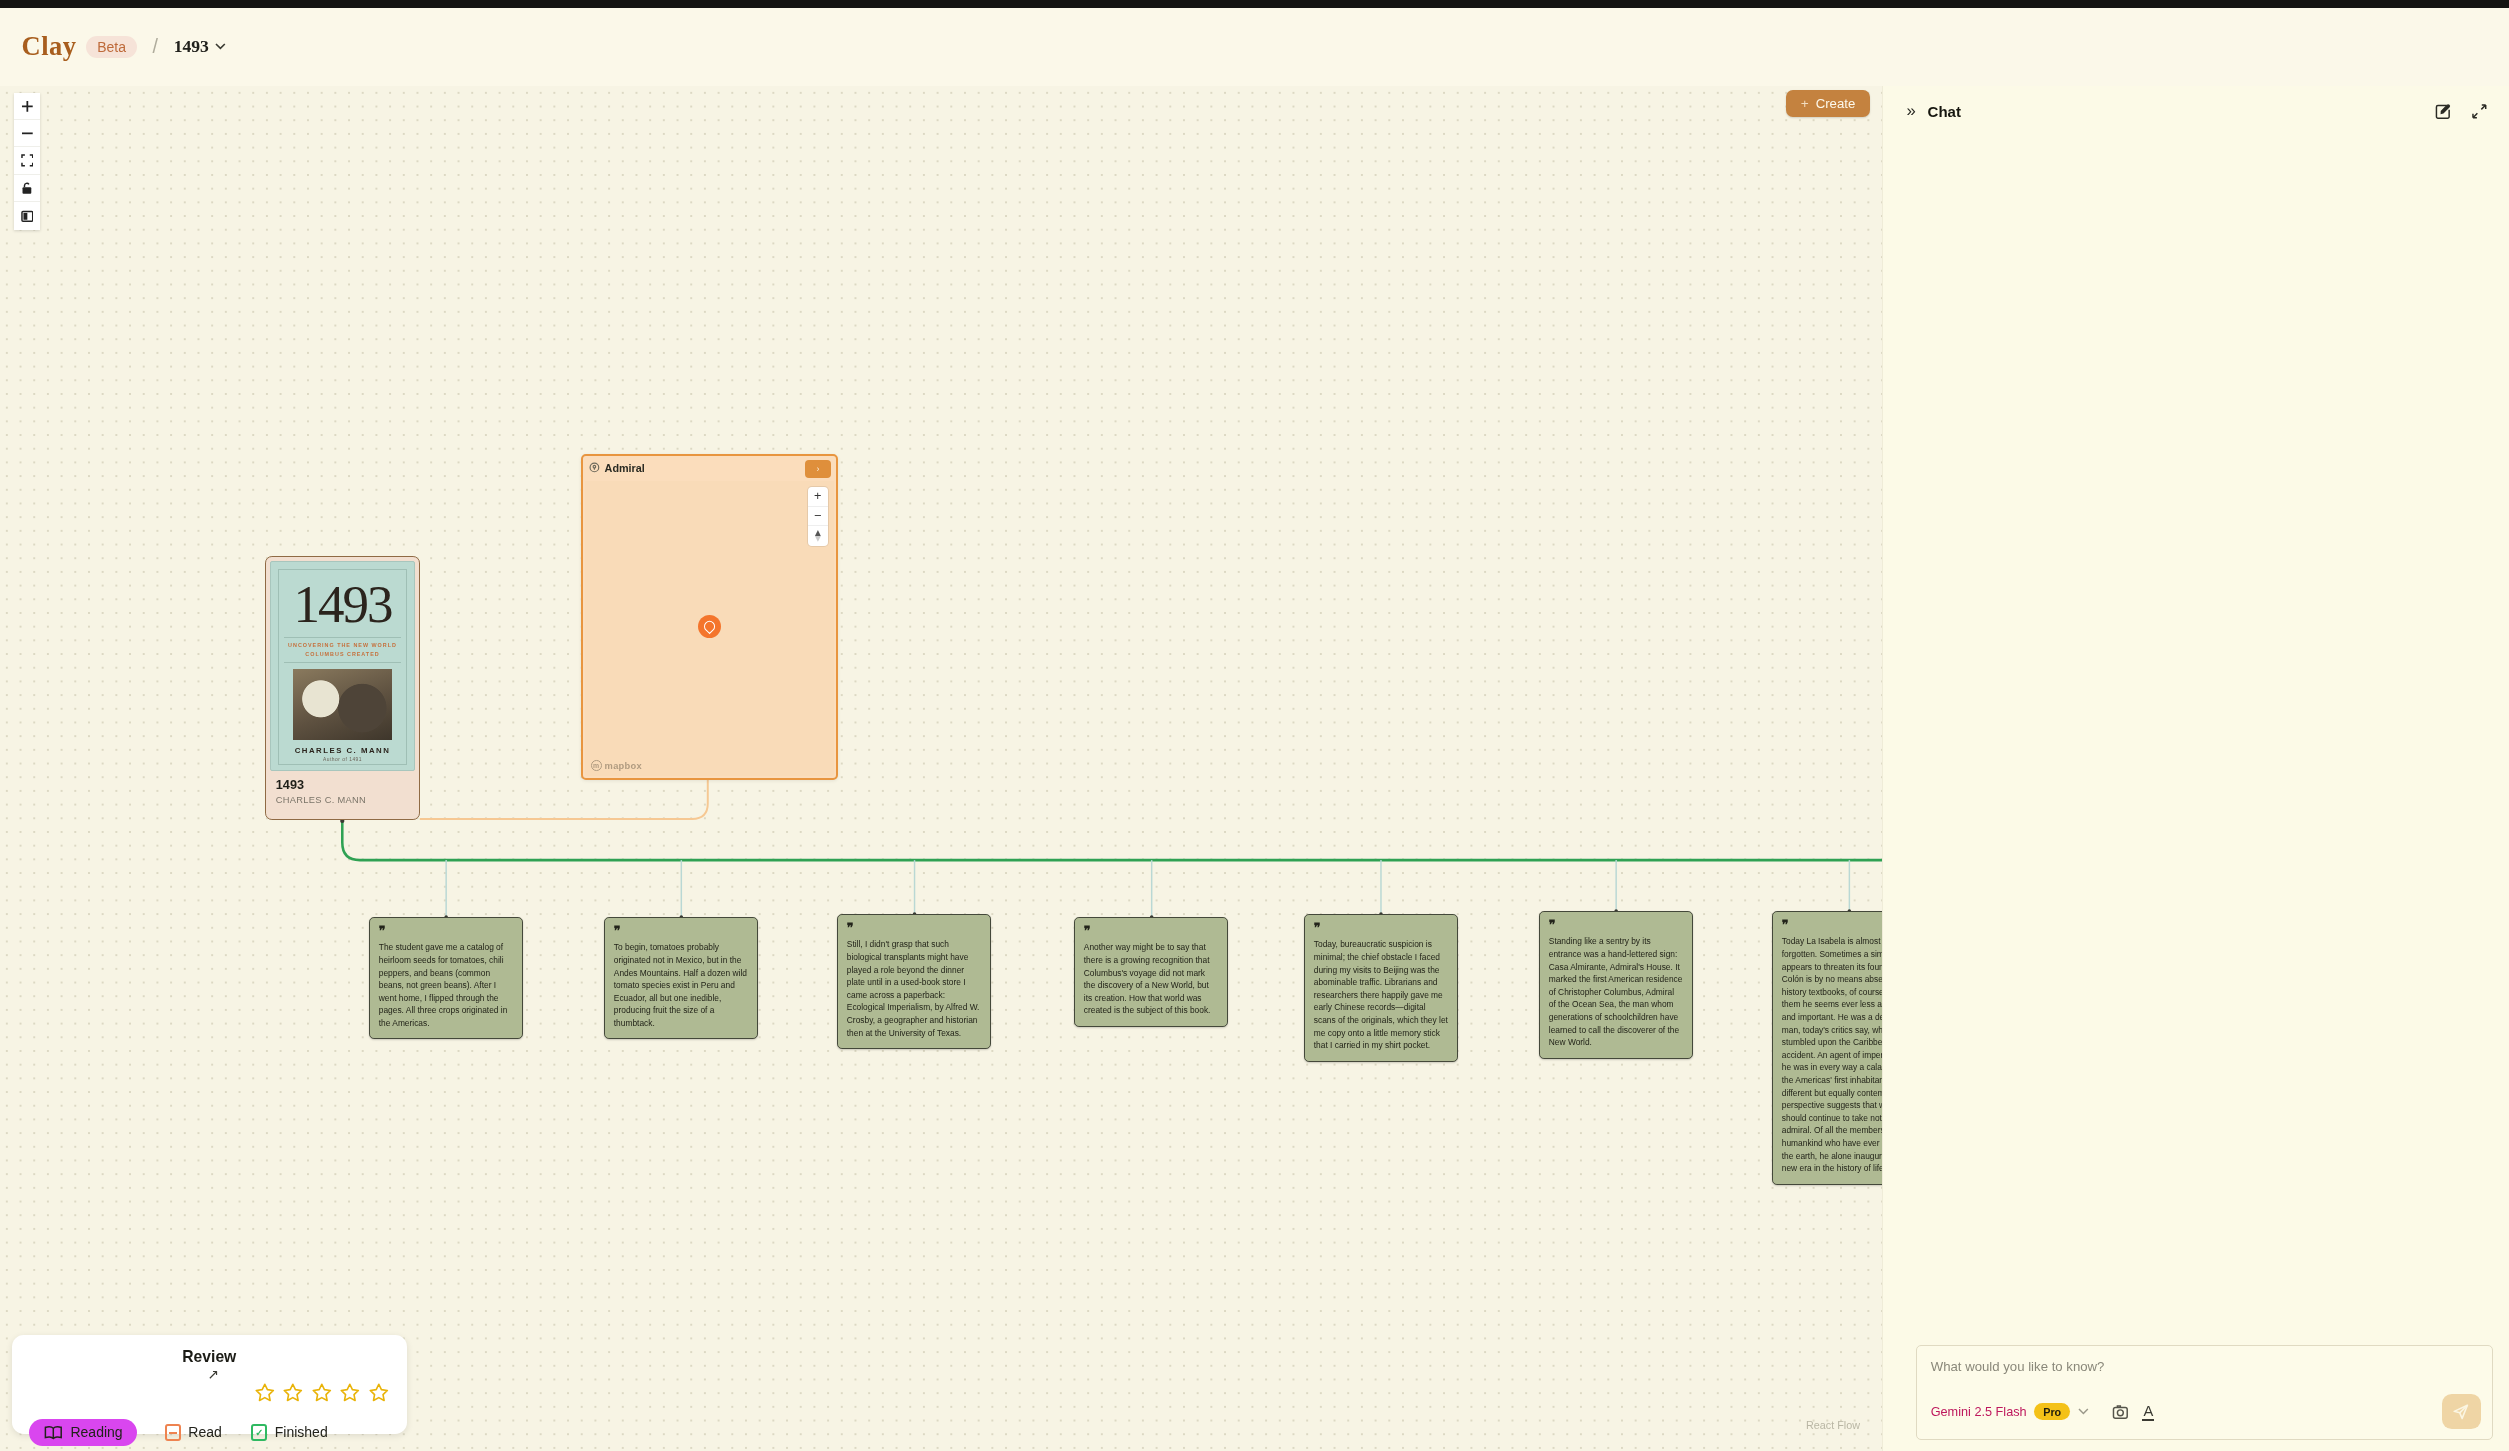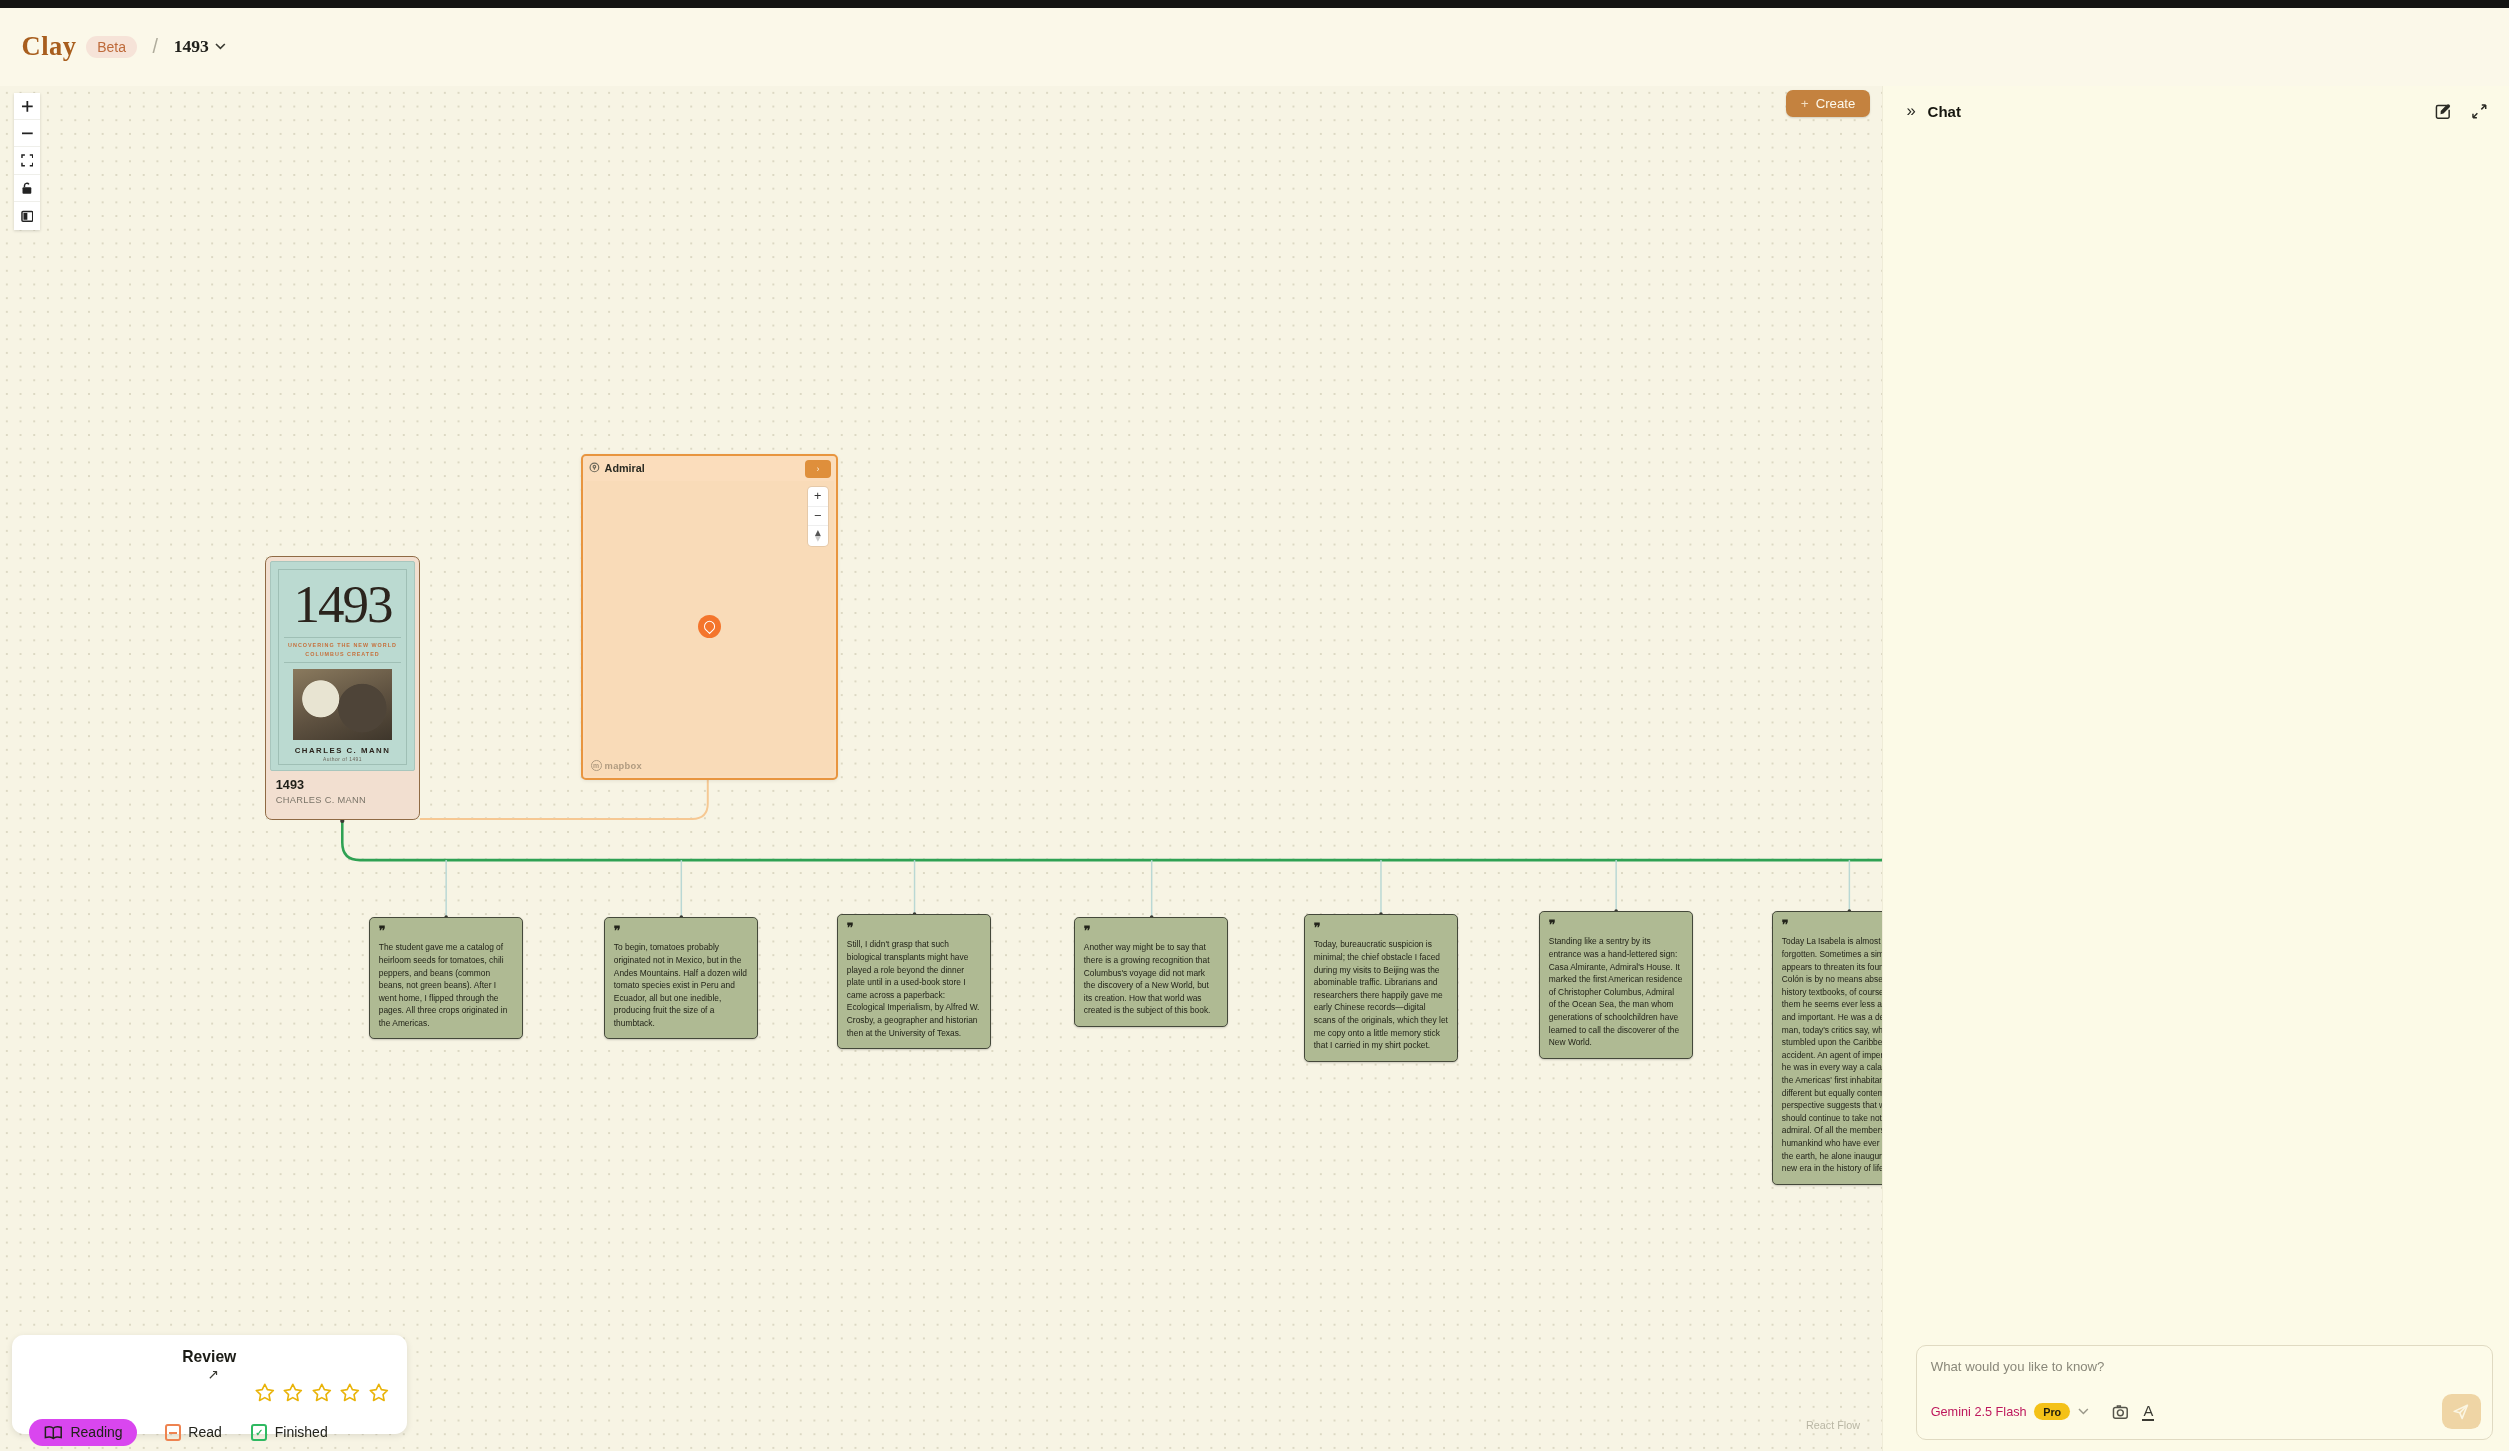--- a/index.html
+++ b/index.html
@@ -96,21 +96,21 @@
   .chat-header { display:flex; align-items:center; padding:15.7px 21.6px 0 23.5px; }
   .collapse-icon { font-size:16.7px; color:#2A2A24; cursor:pointer; margin-right:11.8px; }
   .chat-title { font-size:15px; font-weight:bold; color:#16160F; }
   .chat-header-icons { margin-left:auto; display:flex; gap:19.6px; }
   .chat-header-icons svg { cursor:pointer; }
 
   .welcome { position:absolute; top:555px; left:0; right:0; display:flex; flex-direction:column; align-items:center; }
   .welcome-title { margin-top:15.7px; font-size:15px; font-weight:bold; color:#14140E; }
   .welcome-sub { margin-top:8.8px; font-size:13.2px; color:#8A887A; }
 
-  .chat-input { position:absolute; left:33px; right:15.7px; bottom:10.8px; height:95px; border:1px solid #E0DAC2; border-radius:10px; background:#FDFBE9; padding:12.7px 13.7px 9.8px; }
+  .chat-input { position:absolute; left:33px; right:15.7px; bottom:10.8px; height:95px; border:1px solid #E0DAC2; border-radius:5px; background:#FDFBE9; padding:12.7px 13.7px 9.8px; }
   .chat-placeholder { font-size:13.2px; color:#8A887A; }
   .chat-input-row { position:absolute; left:13.7px; right:11.8px; bottom:9.8px; display:flex; align-items:center; gap:13.7px; }
   .model-name { font-size:12.7px; color:#be185d; }
   .pro-badge { background:#F4C117; color:#201D0C; font-size:10.8px; font-weight:bold; border-radius:979px; padding:2.5px 8.8px; }
   .chev { color:#9A988A; }
   .icon-btn { background:none; border:none; cursor:pointer; color:#55544A; display:flex; align-items:center; }
   .font-icon { font-size:14.7px; color:#3A3A32; border-bottom:2px solid #3A3A32; line-height:1.1; padding:0 1px; }
   .send-btn { margin-left:auto; width:39px; height:35px; background:#EFD5A5; border:none; border-radius:9.8px; display:flex; align-items:center; justify-content:center; cursor:pointer; }
 </style>
 </head>

